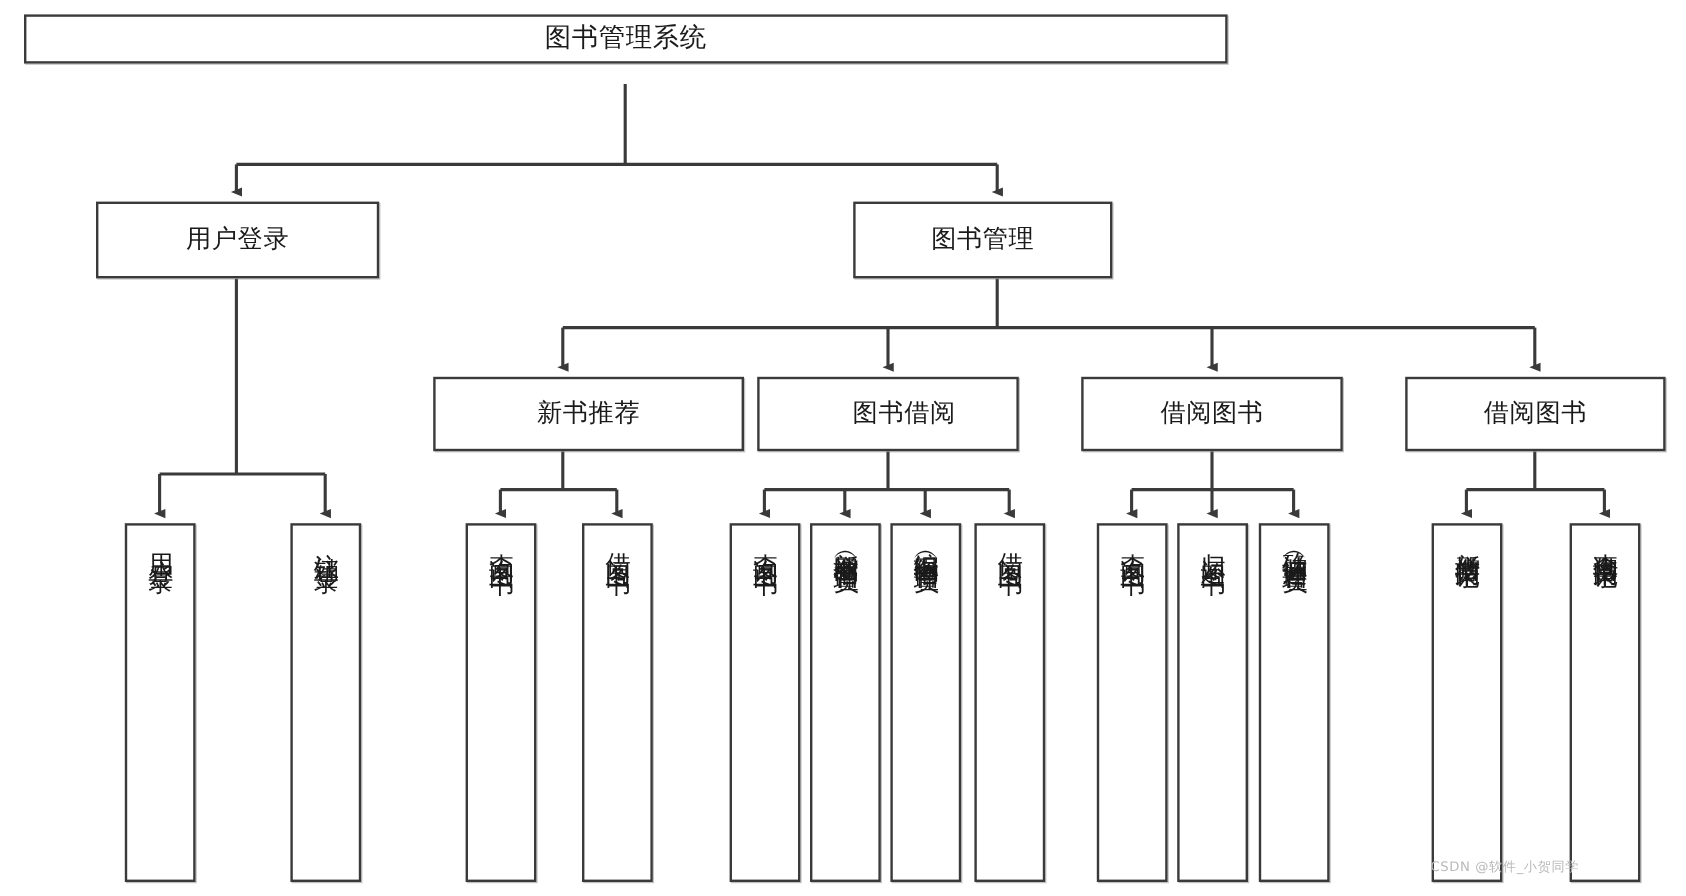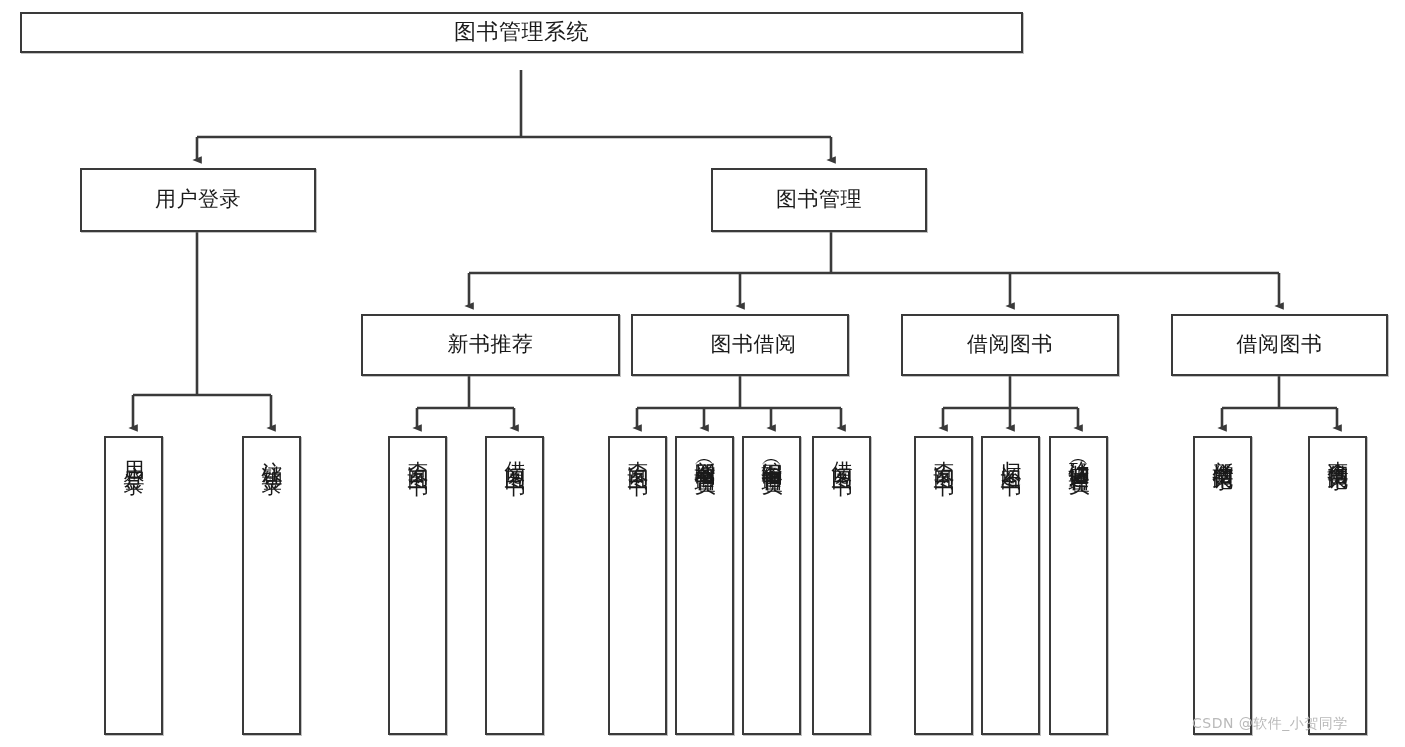--- a/index.html
+++ b/index.html
@@ -64,21 +64,21 @@
     font-size: 21px;
     line-height: 1.0;
     letter-spacing: 5px;
     white-space: nowrap;
   }
   .node.vertical.tall-text .node-label {
     letter-spacing: 2px;
   }
   .watermark {
     position: absolute;
-    font-size: 14px;
+    font-size: 11px;
     color: #b9b9b9;
     white-space: nowrap;
     letter-spacing: 0.5px;
   }
 </style>
 </head>
 <body>
 
 <div id="diagram-canvas">
 

